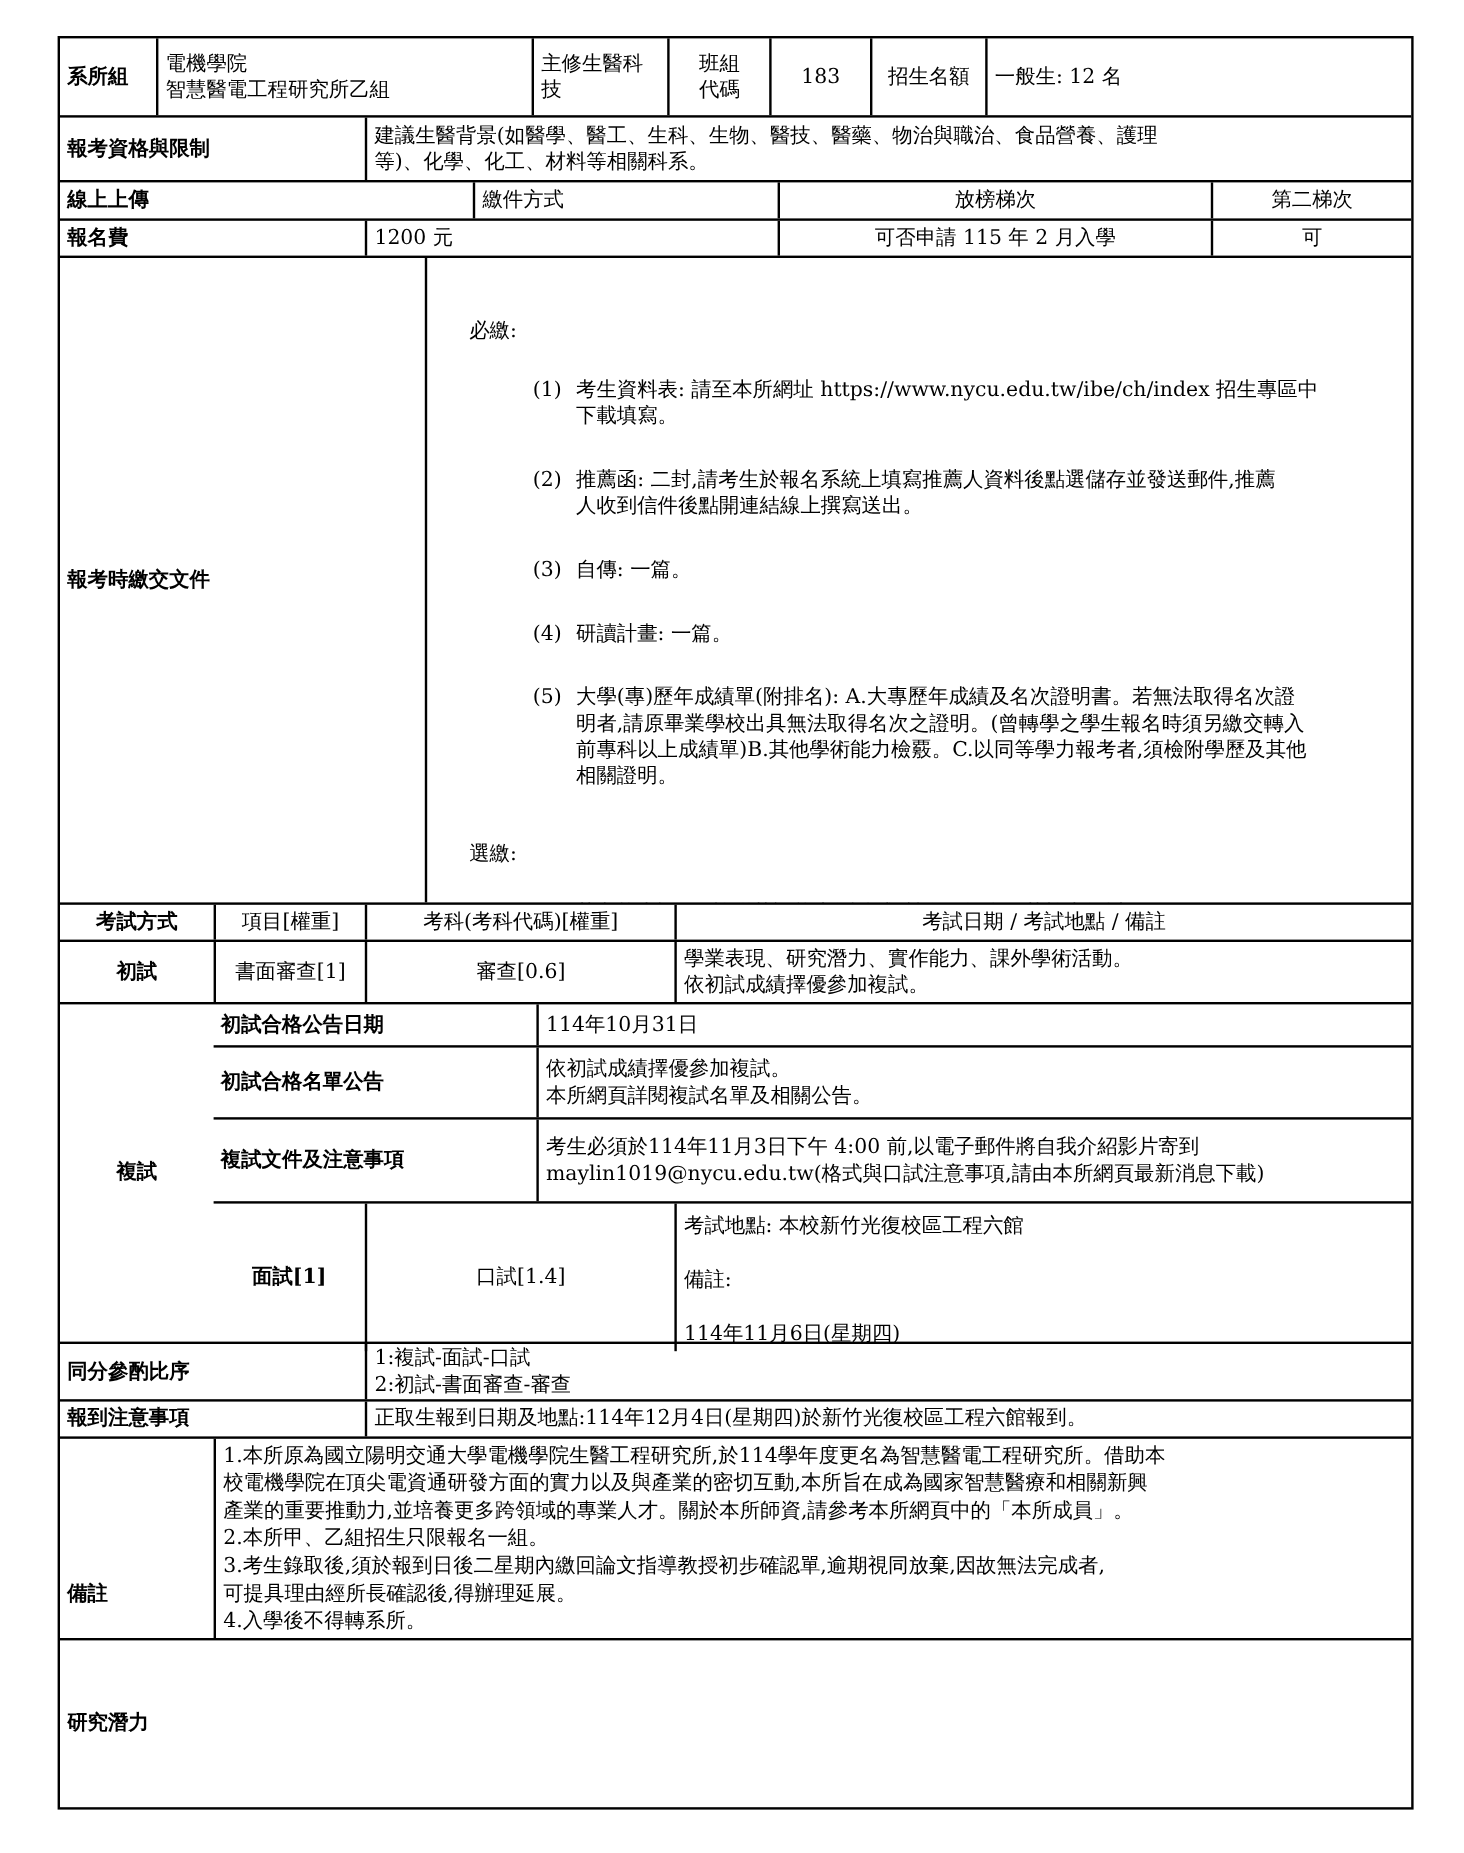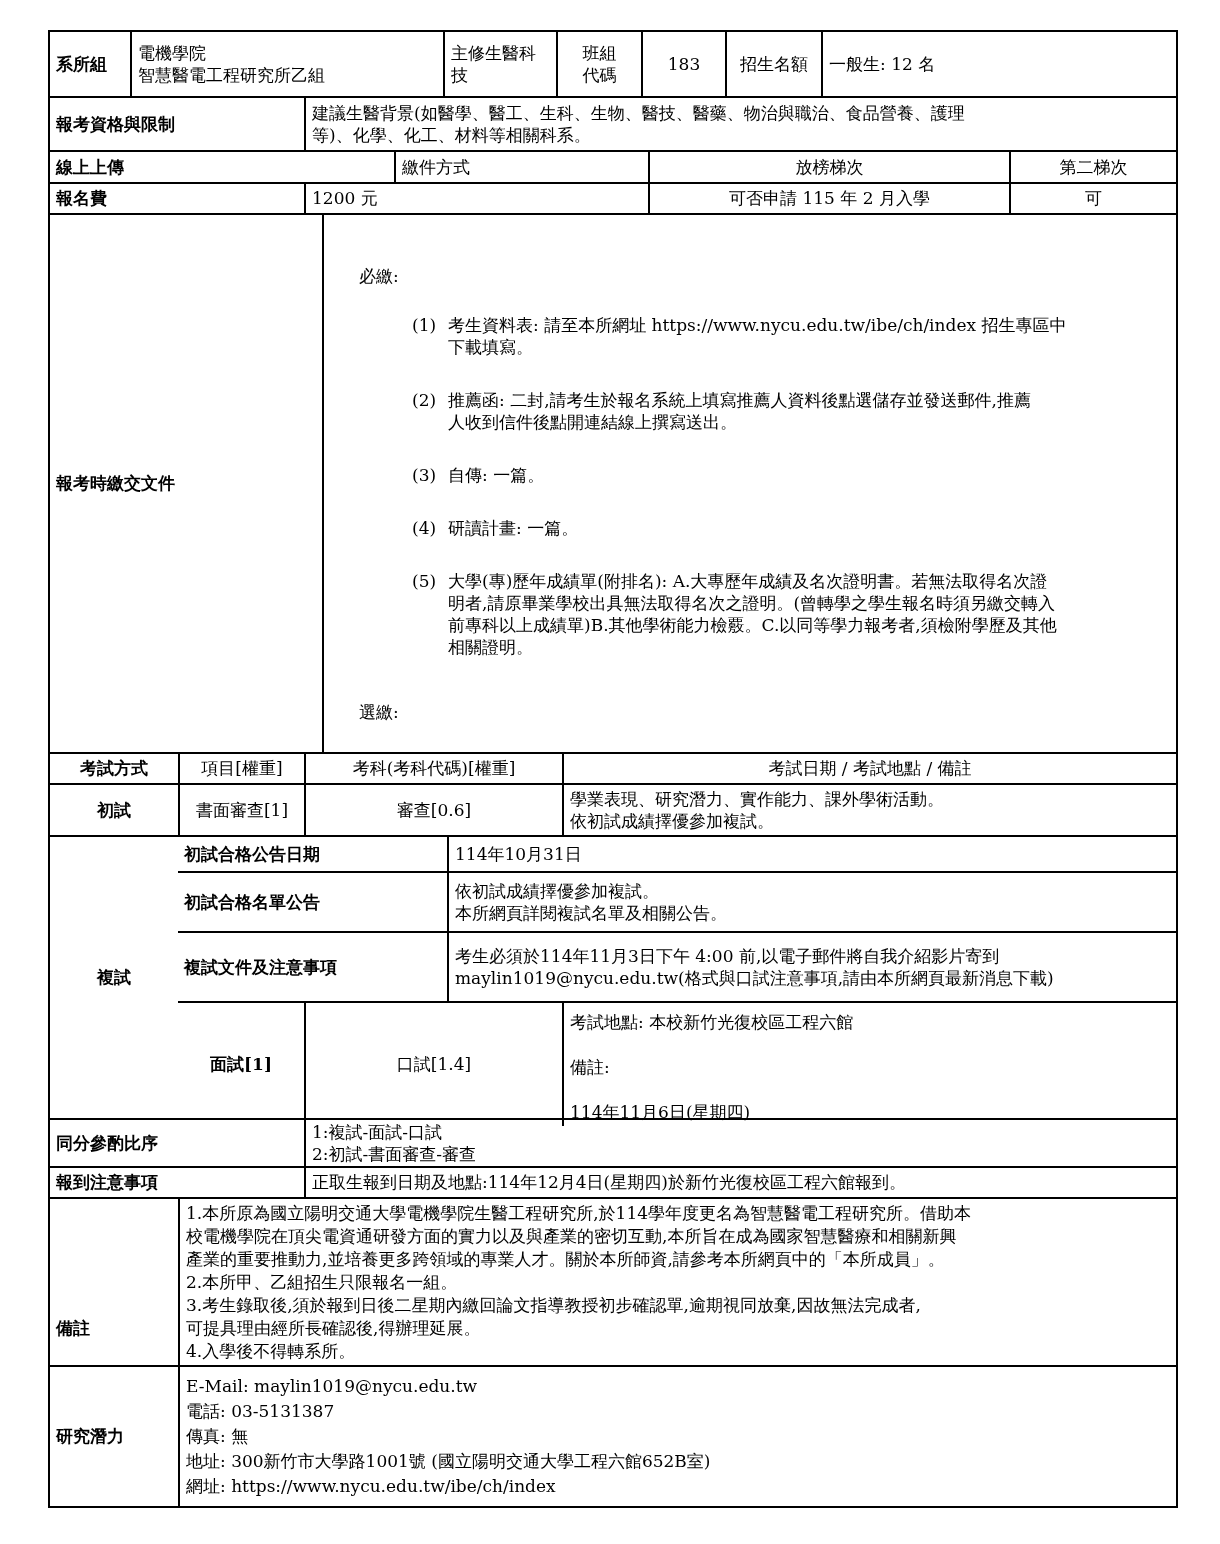--- a/index.html
+++ b/index.html
@@ -77,21 +77,21 @@
   </div>
 
   <div class="row" style="height:31px">
     <div class="cell vc" style="width:254px">報名費</div>
     <div class="cell vc" style="width:344px">1200 元</div>
     <div class="cell c" style="width:361px">可否申請 115 年 2 月入學</div>
     <div class="cell c" style="flex:1">可</div>
   </div>
 
   <div class="row" style="height:539px">
-    <div class="cell vc" style="width:272px">報考時繳交文件</div>
+    <div class="cell vc" style="width:304px">報考時繳交文件</div>
     <div class="cell top" style="flex:1; padding:0">
       <div class="docwrap">
         <div class="doc-title">必繳:</div>
         <div class="doc-item">
           <span class="doc-num">(1)</span>
           <span class="doc-text">考生資料表: 請至本所網址 https://www.nycu.edu.tw/ibe/ch/index 招生專區中
 下載填寫。</span>
         </div>
         <div class="doc-item">
           <span class="doc-num">(2)</span>
@@ -188,20 +188,15 @@
 校電機學院在頂尖電資通研發方面的實力以及與產業的密切互動,本所旨在成為國家智慧醫療和相關新興
 產業的重要推動力,並培養更多跨領域的專業人才。關於本所師資,請參考本所網頁中的「本所成員」。
 2.本所甲、乙組招生只限報名一組。
 3.考生錄取後,須於報到日後二星期內繳回論文指導教授初步確認單,逾期視同放棄,因故無法完成者,
 可提具理由經所長確認後,得辦理延展。
 4.入學後不得轉系所。</div>
   </div>
 
   <div class="row" style="height:141px">
     <div class="cell vc" style="width:128px">研究潛力</div>
-    <div class="cell vc" style="flex:1; line-height:25px">E-Mail: maylin1019@nycu.edu.tw
-電話: 03-5131387
-傳真: 無
-地址: 300新竹市大學路1001號 (國立陽明交通大學工程六館652B室)
-網址: https://www.nycu.edu.tw/ibe/ch/index</div>
   </div>
 
 </div>
 
 </body></html>

